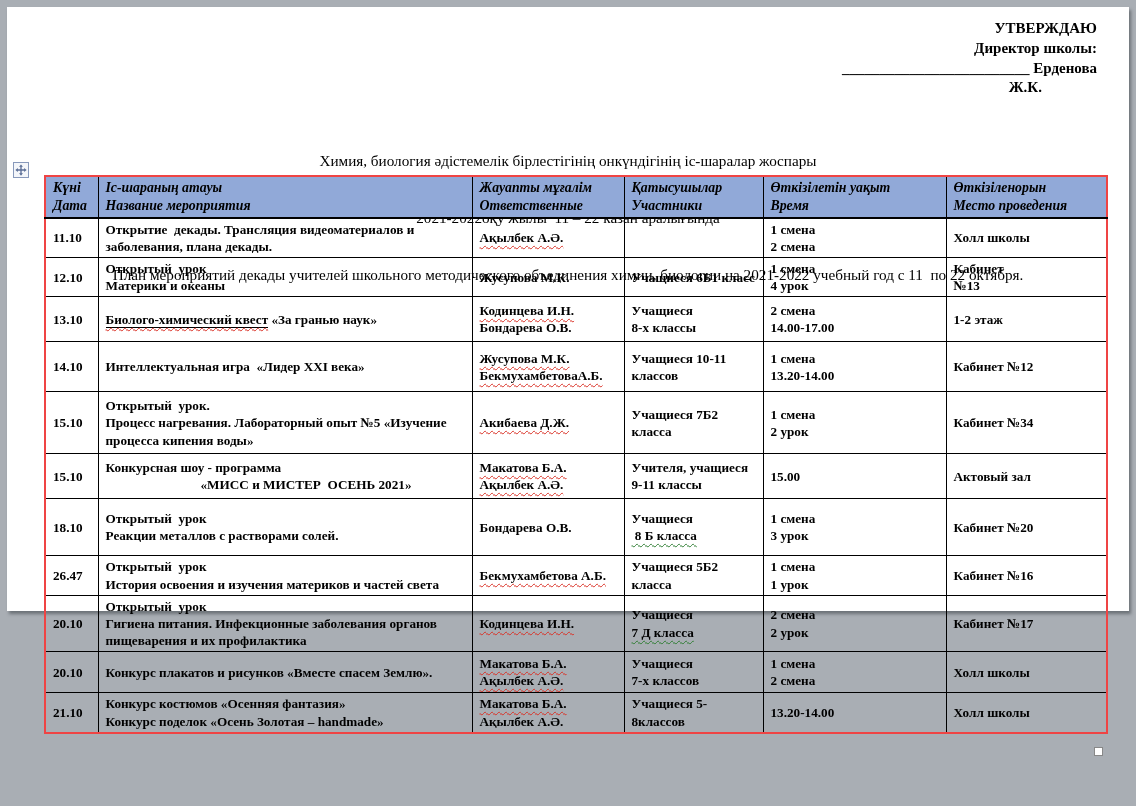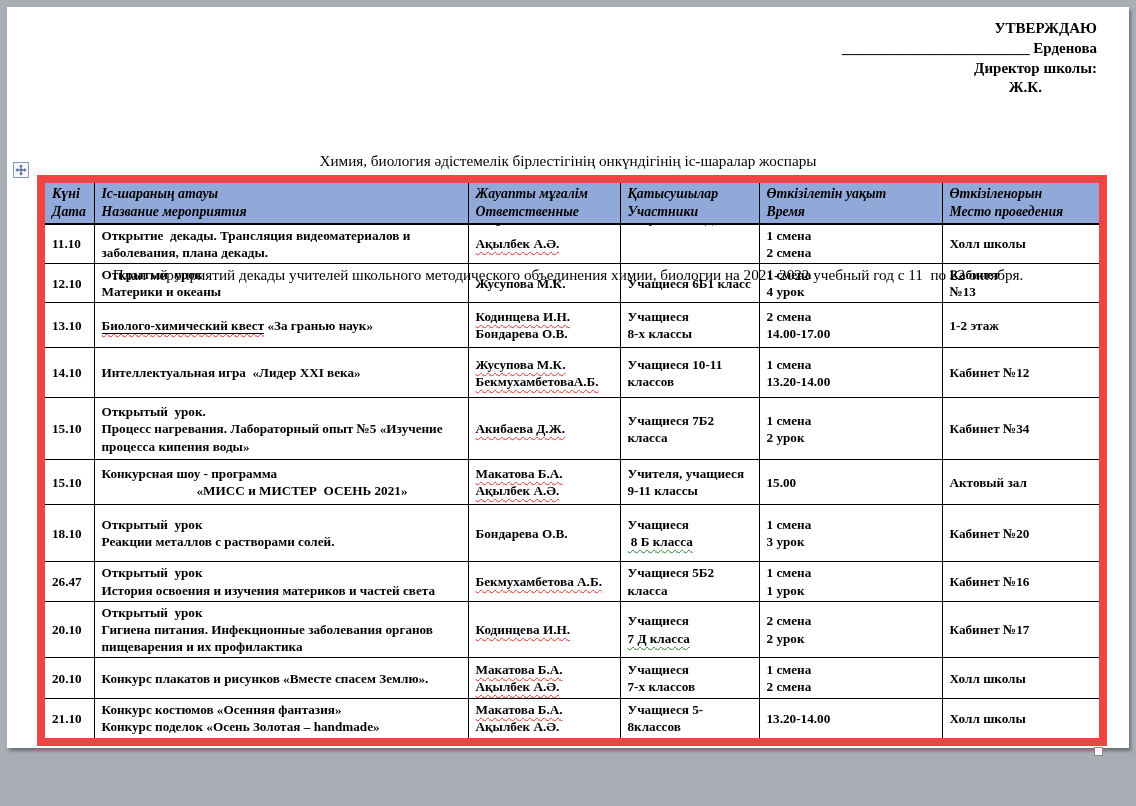--- a/index.html
+++ b/index.html
@@ -5,21 +5,21 @@
   * { box-sizing: border-box; }
   html,body { margin:0; padding:0; }
   body {
     width:1136px; height:806px; position:relative;
     background:#a9aeb4;
     font-family:"Liberation Serif","DejaVu Serif",serif;
     color:#000;
     overflow:hidden;
   }
   .page {
-    position:absolute; left:7px; top:7px; width:1122px; height:741px;
+    position:absolute; left:7px; top:7px; width:1122px; height:604px;
     background:#fff;
     box-shadow:2px 3px 3px rgba(50,55,62,.5);
   }
   .approve {
     position:absolute; top:12px; right:32px;
     text-align:right; font-weight:bold; font-size:15px; line-height:1.32;
   }
   .approve .zhk { padding-right:55px; }
   .titles {
     position:absolute; top:106px; left:0; width:100%;
@@ -28,22 +28,22 @@
   }
   .move-handle {
     position:absolute; left:6px; top:155px; width:16px; height:16px;
     border:1px solid #8899bb; background:#f4f6fa;
     display:flex; align-items:center; justify-content:center; cursor:move;
   }
   .move-handle svg { width:12px; height:12px; display:block; }
   .tbl-wrap { position:absolute; left:30px; top:168px; width:1062px; }
   table.sched {
     border-collapse:collapse; table-layout:fixed; width:1062px;
-    border:8px solid #ef4444;
-    font-size:13.2px; font-weight:bold; line-height:1.3;
+    border:2px solid #ef4444;
+    font-size:13.2px; font-weight:bold; line-height:1.3;margin-left:7px;
   }
   table.sched th, table.sched td {
     border:1px solid #000; padding:2px 4px 2px 7px;
     vertical-align:middle; text-align:left; overflow:hidden;
   }
   table.sched th {
     font-style:italic; font-weight:bold; font-size:13.8px;
     border-bottom:2px solid #000; vertical-align:middle;
   }
   td.c-date { text-align:center; padding-left:2px; }
@@ -64,22 +64,22 @@
     position:absolute; left:36px; top:757px; font-size:15px;margin-top:46px;
   }
 </style>
 </head>
 <body>
 
 <div class="page">
 
   <div class="approve">
     <div>УТВЕРЖДАЮ</div>
+    <div>Директор школы:</div>
     <div>_________________________ Ерденова</div>
-    <div>Директор школы:</div>
     <div class="zhk">Ж.К.</div>
   </div>
 
   <div class="titles">
     <div>Химия, биология әдістемелік бірлестігінің онкүндігінің іс-шаралар жоспары</div>
     <div>2021-2022оқу жылы  11 – 22 казан аралығында</div>
     <div>План мероприятий декады учителей школьного методического объединения химии, биологии на 2021-2022 учебный год с 11  по 22 октября.</div>
   </div>
 
   <div class="move-handle" title="">

